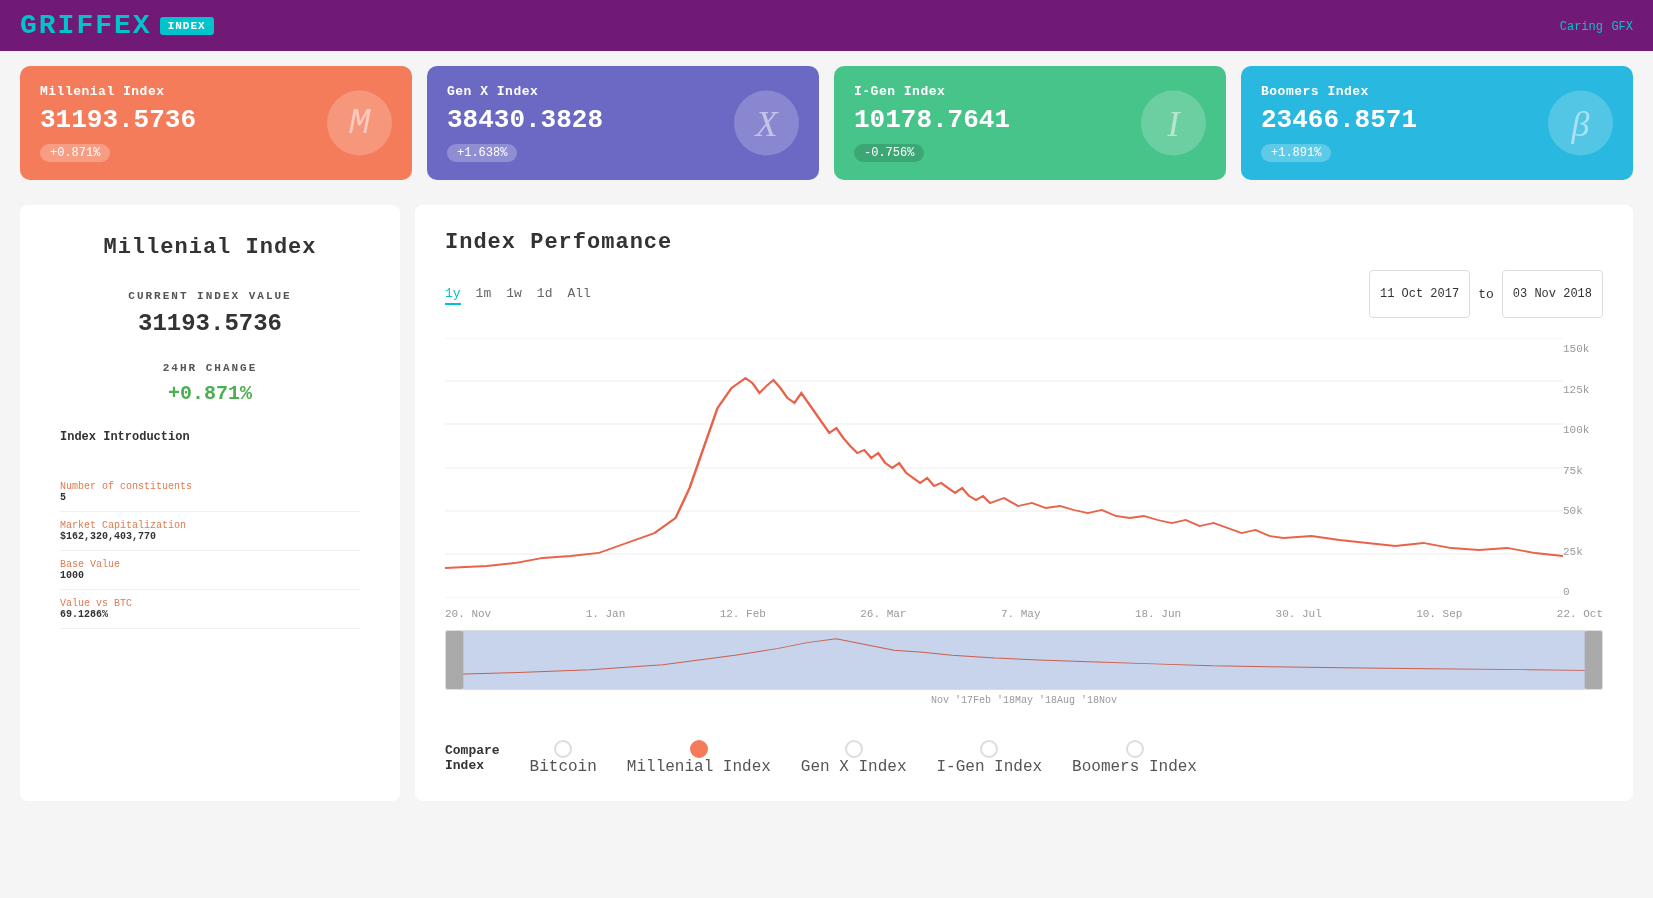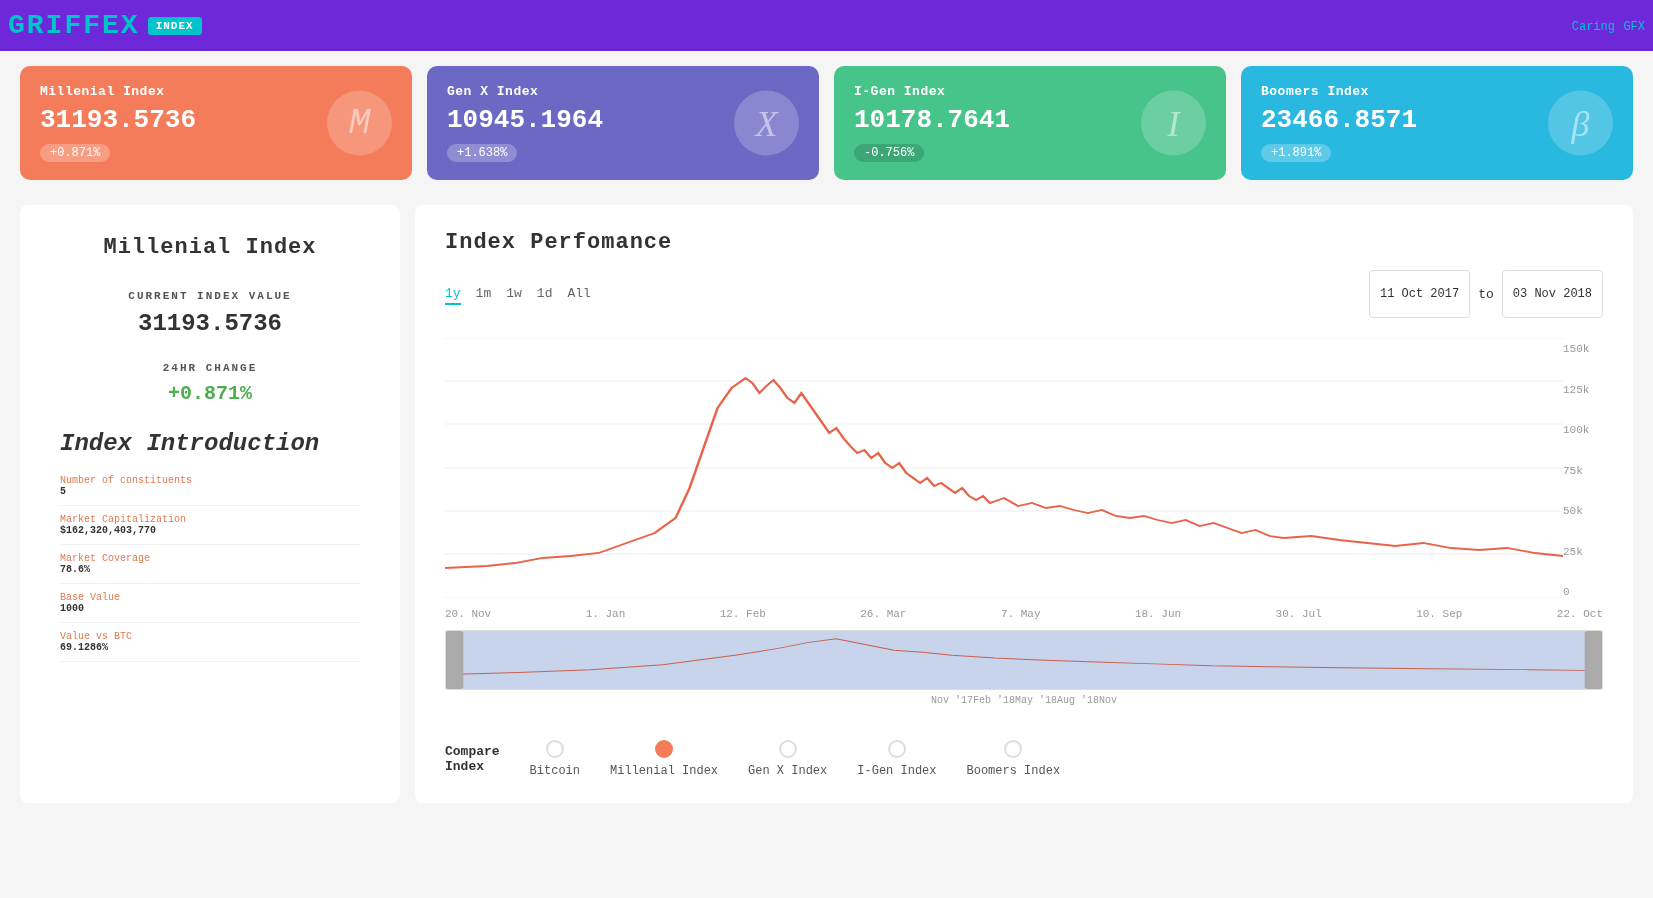--- a/index.html
+++ b/index.html
@@ -2,22 +2,22 @@
 <html><head>
   <meta charset="utf-8">
   <style>
     * { box-sizing: border-box; margin: 0; padding: 0; }
     body { font-family: 'Courier New', Courier, monospace; background: #f5f5f5; color: #333; }
 
     .header {
       display: flex;
       justify-content: space-between;
       align-items: center;
-      padding: 10px 8px;
-      background: #6d28d9;
+      padding: 10px 20px;
+      background: #701a75;
       gap: 48px;
     }
     .logo {
       display: flex;
       align-items: center;
       gap: 8px;
     }
     .logo-text {
       font-size: 28px;
       font-weight: 900;
@@ -137,24 +137,23 @@
     .metric-change {
       font-size: 20px;
       color: #4caf50;
       font-weight: bold;
     }
 
     .intro-section {
       margin-top: 20px;
     }
     .intro-title {
-      font-size: 24px;
-      font-weight: bold;
-      margin-bottom: 10px;
-      font-style: italic;
+      font-size: 12px;
+      font-weight: bold;
+      margin-bottom: 29px;
     }
     .intro-row {
       display: flex;
       justify-content: space-between;
       padding: 8px 0;
       font-size: 10px;
       border-bottom: 1px solid #f0f0f0;
       flex-direction: column;
     }
     .intro-row-label { color: #e07a50; }
@@ -263,22 +262,21 @@
       padding-top: 10px;
     }
     .compare-label {
       font-size: 13px;
       font-weight: bold;
     }
     .compare-option {
       display: flex;
       flex-direction: column;
       align-items: center;
-      gap: 6px;
-      font-size: 12px;
+      font-size: 16px;
       color: #555;
       cursor: pointer;
     }
     .compare-radio {
       width: 18px;
       height: 18px;
       border-radius: 50%;
       border: 2px solid #ddd;
       background: #fff;
     }
@@ -305,21 +303,21 @@
 
   <div class="index-card millenial">
     <div class="card-title">Millenial Index</div>
     <div class="card-value">31193.5736</div>
     <span class="card-badge">+0.871%</span>
     <div class="card-icon">M</div>
   </div>
 
   <div class="index-card genx">
     <div class="card-title">Gen X Index</div>
-    <div class="card-value">10945.1964</div>
+    <div class="card-value">38430.3828</div>
     <span class="card-badge">+1.638%</span>
     <div class="card-icon" style="font-family: serif;">Х</div>
   </div>
 
   <div class="index-card igen">
     <div class="card-title">I-Gen Index</div>
     <div class="card-value">10178.7641</div>
     <span class="card-badge negative">-0.756%</span>
     <div class="card-icon" style="font-style: italic; font-family: serif;">I</div>
   </div>
@@ -350,24 +348,20 @@
     <div class="intro-section">
       <div class="intro-title">Index Introduction</div>
       <div id="intro-rows">
           <div class="intro-row">
             <span class="intro-row-label">Number of constituents</span>
             <span class="intro-row-value">5</span>
           </div>
           <div class="intro-row">
             <span class="intro-row-label">Market Capitalization</span>
             <span class="intro-row-value">$162,320,403,770</span>
-          </div>
-          <div class="intro-row">
-            <span class="intro-row-label">Market Coverage</span>
-            <span class="intro-row-value">78.6%</span>
           </div>
           <div class="intro-row">
             <span class="intro-row-label">Base Value</span>
             <span class="intro-row-value">1000</span>
           </div>
           <div class="intro-row">
             <span class="intro-row-label">Value vs BTC</span>
             <span class="intro-row-value">69.1286%</span>
           </div>
         </div>

